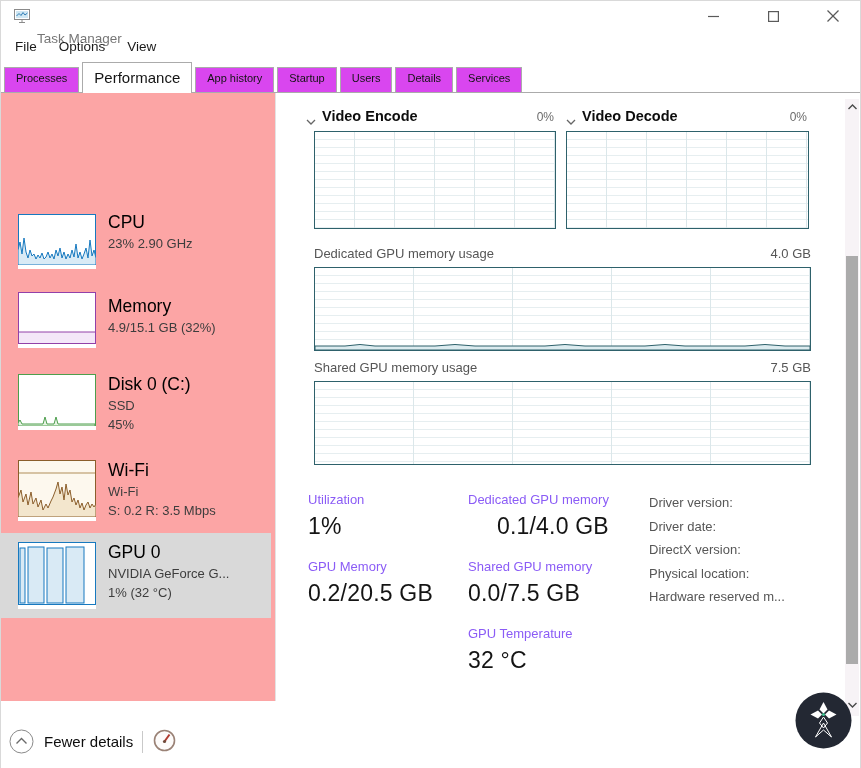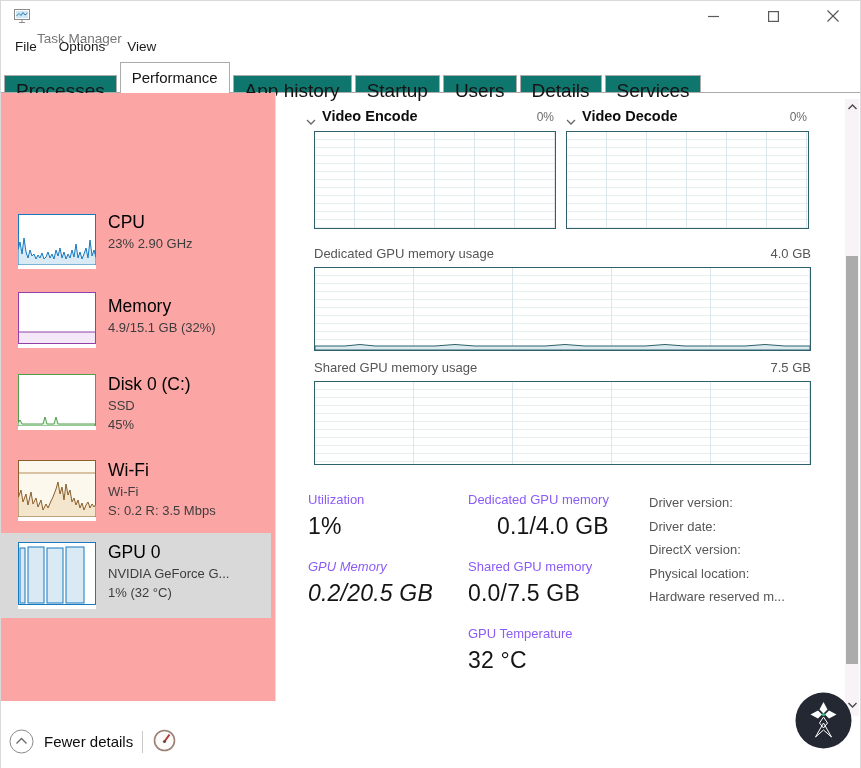--- a/index.html
+++ b/index.html
@@ -18,21 +18,21 @@
   .title-text { position:absolute; left:36px; top:7px; font-size:13.5px; color:#767676;margin-top:23px; }
   .win-btn { position:absolute; top:0; width:40px; height:30px; display:flex; align-items:center; justify-content:center; cursor:default; }
   .win-btn.min { left:692px; } .win-btn.max { left:752px; } .win-btn.close { left:812px; }
 
   
   .menubar { position:absolute; left:0; top:31px; width:100%; height:28px; display:flex; align-items:center; padding-left:8px; }
   .menu-item { font-size:13.5px; color:#1a1a1a; padding:4px 6px; margin-right:10px; }
 
   
   .tabbar { position:absolute; left:0; top:61px; width:100%; height:31px; display:flex; align-items:flex-end; border-bottom:1px solid #ababab; padding-left:3px; background:#fff; }
-  .tab { height:17px; padding:4px 11px 0; border:1px solid #ababab; border-bottom:none; background:#0f766e; margin-right:3px; font-size:19px; color:#141414; white-space:nowrap; }
+  .tab { height:25px; padding:4px 11px 0; border:1px solid #ababab; border-bottom:none; background:#d946ef; margin-right:3px; font-size:11px; color:#141414; white-space:nowrap; }
   .tab.active { height:31px; margin-bottom:-1px; background:#fff; font-size:15px; padding-top:6px; z-index:2; }
 
   
   .sidebar { position:absolute; left:0; top:92px; width:274px; height:608px; background:#fca5a5; }
   .v-divider { position:absolute; left:274px; top:92px; width:1px; height:608px; background:#e3e3e3; }
   .side-item { position:absolute; left:0; width:270px; cursor:default; }
   .side-item.selected { background:#d9d9d9; }
   .si-cpu    { top:110px; height:84px; }
   .si-memory { top:194px; height:78px; }
   .si-disk   { top:272px; height:86px; }
@@ -70,21 +70,21 @@
   .h-decode { left:265px; top:15px; width:243px; }
   .h-dedicated { left:13px; top:153px; width:497px; }
   .cb-dedicated { left:13px; top:174px; width:497px; height:84px; }
   .h-shared { left:13px; top:267px; width:497px; }
   .cb-shared { left:13px; top:288px; width:497px; height:84px; }
   .cb-dedicated svg { position:absolute; left:0; bottom:0; }
 
   .stat { position:absolute; }
   .stat .s-label { font-size:13px; color:#8b5cf6; line-height:17px; }
   .stat .s-value { font-size:23px; color:#141414; line-height:30px; margin-top:3px; letter-spacing:0.2px; }
-  .st-util { left:7px; top:398px; }  .st-gpumem { left:7px; top:465px;font-style:italic; }
+  .st-util { left:7px; top:398px; }  .st-gpumem { left:7px; top:465px; }
   .st-dedmem { left:167px; top:398px;text-align:right; } .st-sharedmem { left:167px; top:465px; } .st-temp { left:167px; top:532px; }
   .driver-info { position:absolute; left:348px; top:398px; }
   .driver-info .d-line { font-size:13px; color:#565656; line-height:23.5px; white-space:nowrap; }
 
   
   .scrollbar { position:absolute; left:844px; top:98px; width:14px; height:617px; background:#f7f3f6; }
   .sb-arrow { position:absolute; left:0; width:14px; height:16px; display:flex; align-items:center; justify-content:center; }
   .sb-arrow.up { top:0; } .sb-arrow.down { bottom:3px; }
   .sb-thumb { position:absolute; left:1px; top:157px; width:12px; height:408px; background:#ababab; }
 

